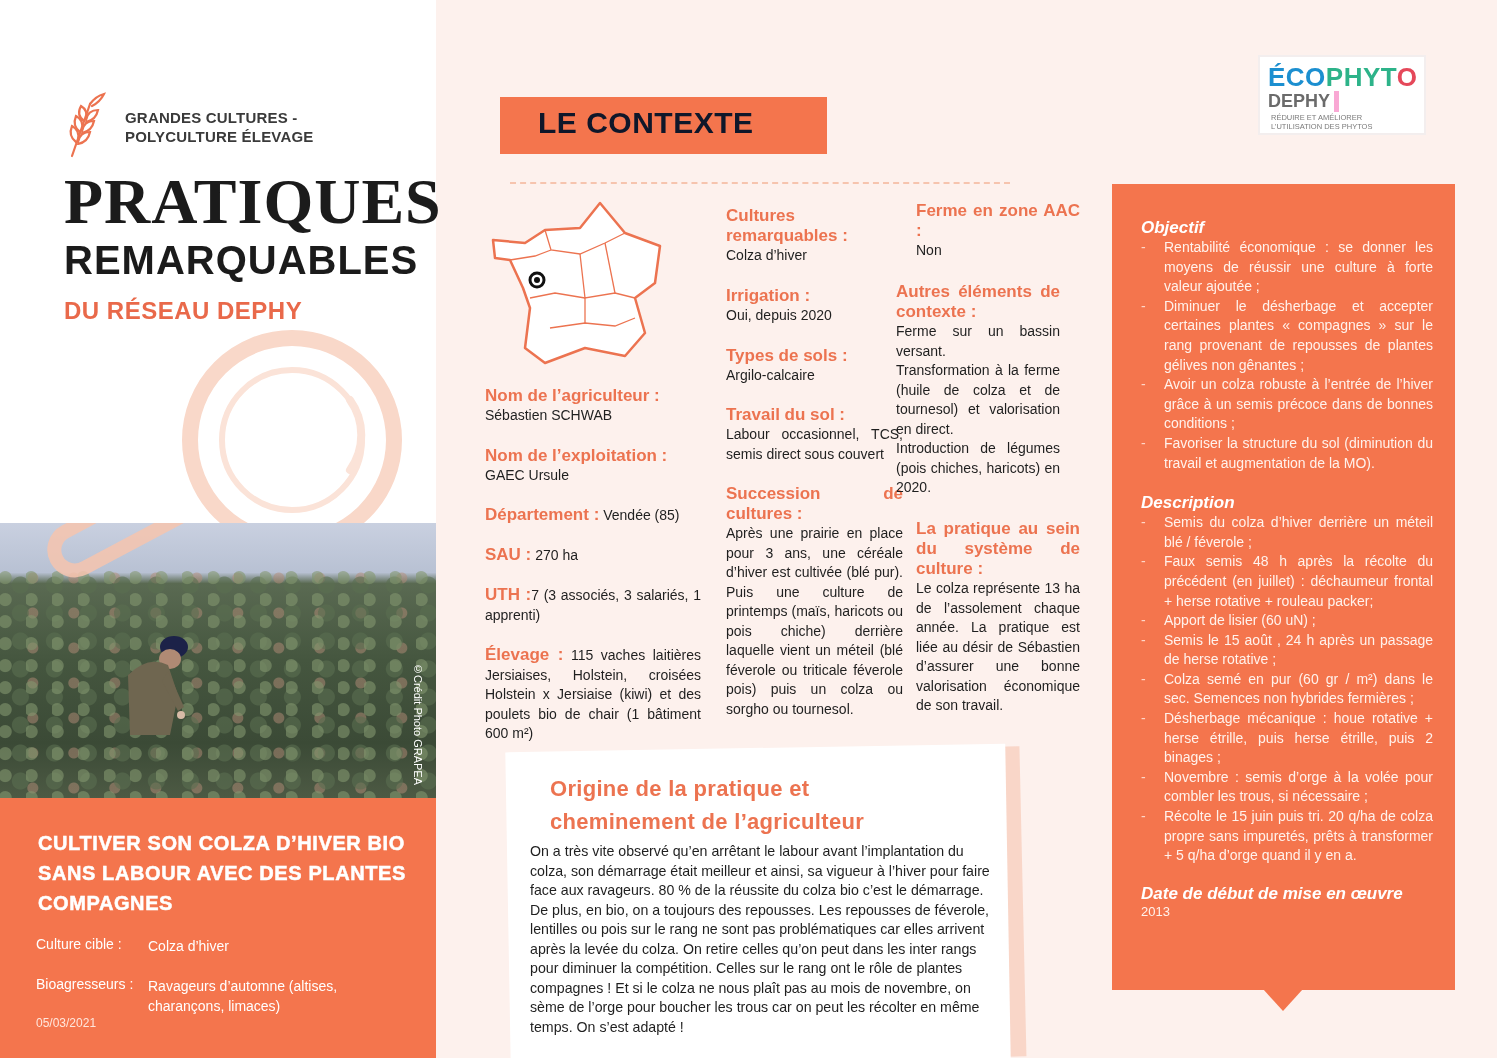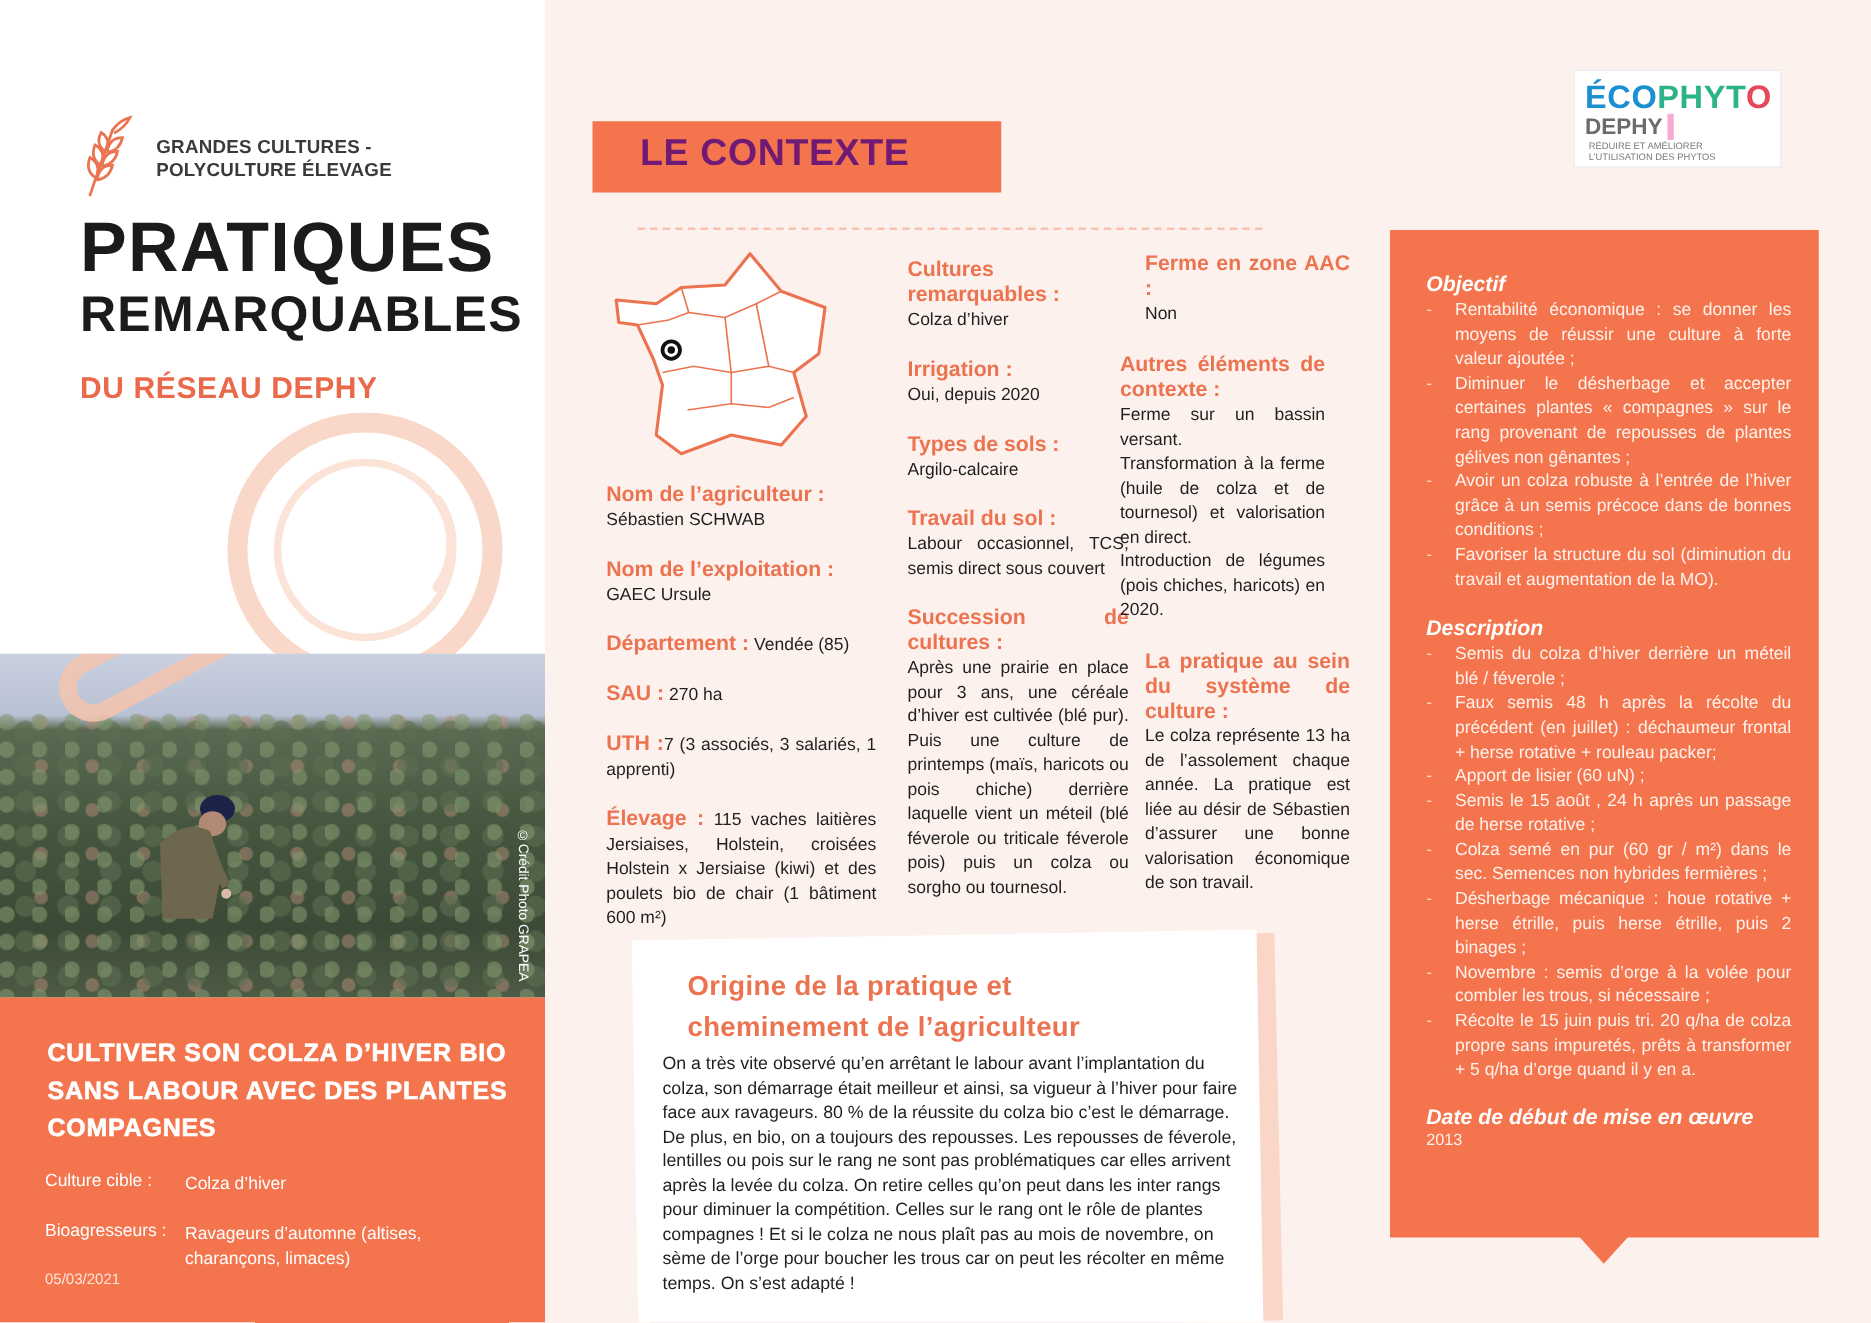--- a/index.html
+++ b/index.html
@@ -4,21 +4,21 @@
 <style>
   * { box-sizing: border-box; margin: 0; padding: 0; }
   html, body { width: 1497px; height: 1058px; overflow: hidden; }
   body { position: relative; background: #fdf1ed; font-family: "Liberation Sans", sans-serif; color: #1f1f1f; }
 
   
   .left { position: absolute; left: 0; top: 0; width: 436px; height: 1058px; background: #ffffff; }
   .wheat { position: absolute; left: 64px; top: 90px; width: 46px; height: 68px; }
   .cat-label { position: absolute; left: 125px; top: 108px; font-size: 15px; font-weight: bold; color: #3a3a3a; line-height: 19px; letter-spacing: 0.2px; }
   .main-title { position: absolute; left: 64px; top: 170px; font-weight: 900; color: #1b1b1b; line-height: 1; letter-spacing: 1px; }
-  .main-title .l1 { font-size: 56px; display: block; }
+  .main-title .l1 { font-size: 64px; display: block; font-family: Liberation Serif, serif; }
   .main-title .l2 { font-size: 40px; display: block; margin-top: 6px; }
   .subtitle { position: absolute; left: 64px; top: 297px; font-size: 24px; font-weight: 700; color: #e9694a; letter-spacing: 0.5px; }
   .magnifier { position: absolute; left: 20px; top: 330px; width: 400px; height: 270px; }
   .photo { position: absolute; left: 0; top: 523px; width: 436px; height: 275px; overflow: hidden;
            background: linear-gradient(180deg, #c9d0e0 0%, #b8c1d3 18%, #5a6a52 22%, #45563f 50%, #3b4a36 80%, #4d5a44 100%); }
   .photo .field { position: absolute; left: 0; top: 48px; width: 100%; height: 230px;
            background:
              radial-gradient(circle at 20% 30%, rgba(130,150,110,.6) 0 6px, transparent 7px),
              radial-gradient(circle at 60% 50%, rgba(90,110,80,.6) 0 8px, transparent 9px),
              radial-gradient(circle at 80% 20%, rgba(180,140,120,.5) 0 5px, transparent 6px);
@@ -27,21 +27,21 @@
   .photo .credit { position: absolute; left: 412px; top: 140px; writing-mode: vertical-rl; font-size: 11px; color: #ffffff; }
   .photo .handle { position: absolute; left: 40px; top: -30px; width: 180px; height: 55px; border: 14px solid #f6c4ae; border-radius: 30px; transform: rotate(-28deg); opacity: .85; }
   .banner { position: absolute; left: 0; top: 798px; width: 436px; height: 260px; background: #f4754d; color: #ffffff; }
   .banner .btitle { position: absolute; left: 38px; top: 30px; width: 390px; font-size: 20px; font-weight: 900; line-height: 30px; letter-spacing: 0.6px; color: #ffffff; -webkit-text-stroke: 0.5px #ffffff; }
   .banner .row { position: absolute; left: 36px; font-size: 14px; color: #ffffff; }
   .banner .row .k { display: inline-block; width: 112px; vertical-align: top; }
   .banner .row .v { display: inline-block; width: 230px; vertical-align: top; line-height: 20px; }
   .banner .date { position: absolute; left: 36px; top: 218px; font-size: 12px; color: #ffe6dc; }
 
   
-  .ctx-label { position: absolute; left: 474px; top: 97px; width: 327px; height: 57px; background: #f4754d; color: #701a75; font-size: 30px; font-weight: 900; padding-left: 38px; line-height: 52px; letter-spacing: 0.5px; }
+  .ctx-label { position: absolute; left: 500px; top: 97px; width: 327px; height: 57px; background: #f4754d; color: #0f172a; font-size: 30px; font-weight: 900; padding-left: 38px; line-height: 52px; letter-spacing: 0.5px; }
   .dash { position: absolute; left: 510px; top: 182px; width: 500px; border-top: 2px dashed #f6c4ae; }
   .map { position: absolute; left: 485px; top: 198px; width: 190px; height: 175px; }
 
   .fld { position: absolute; font-size: 14px; line-height: 19.5px; color: #1f1f1f; text-align: justify; }
   .fld .h { color: #ec7350; font-weight: bold; font-size: 17px; line-height: 20px; display: block; }
   .fld .hi { color: #ec7350; font-weight: bold; font-size: 17px; }
   .fld .v { display: block; }
 
   
   .origine-shadow { position: absolute; left: 516px; top: 752px; width: 507px; height: 310px; background: #f9d6c8; transform: rotate(-1.3deg); }

